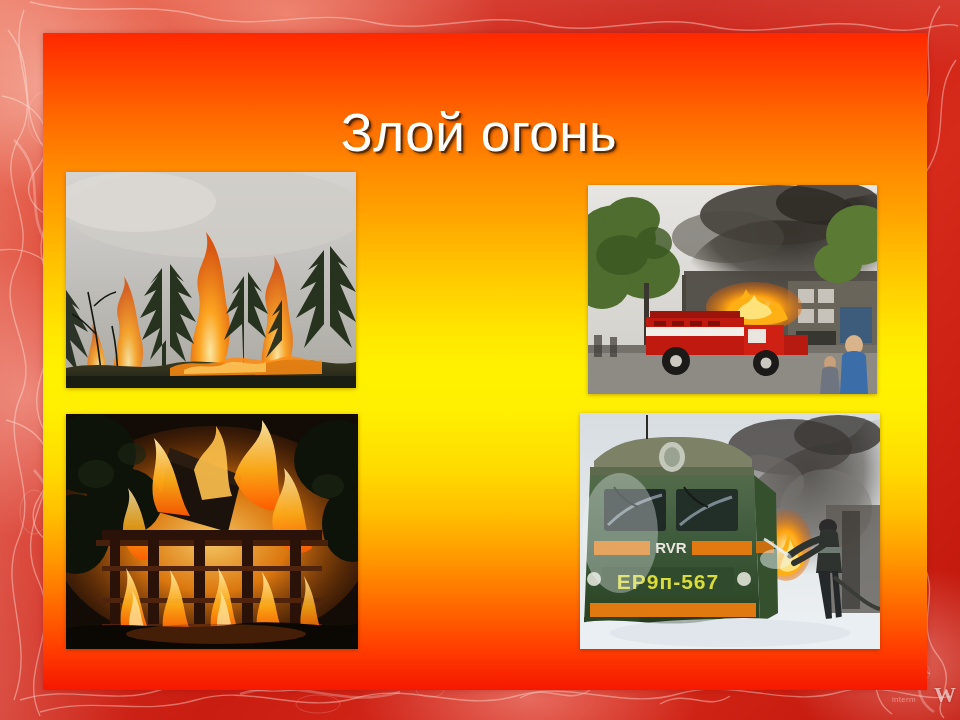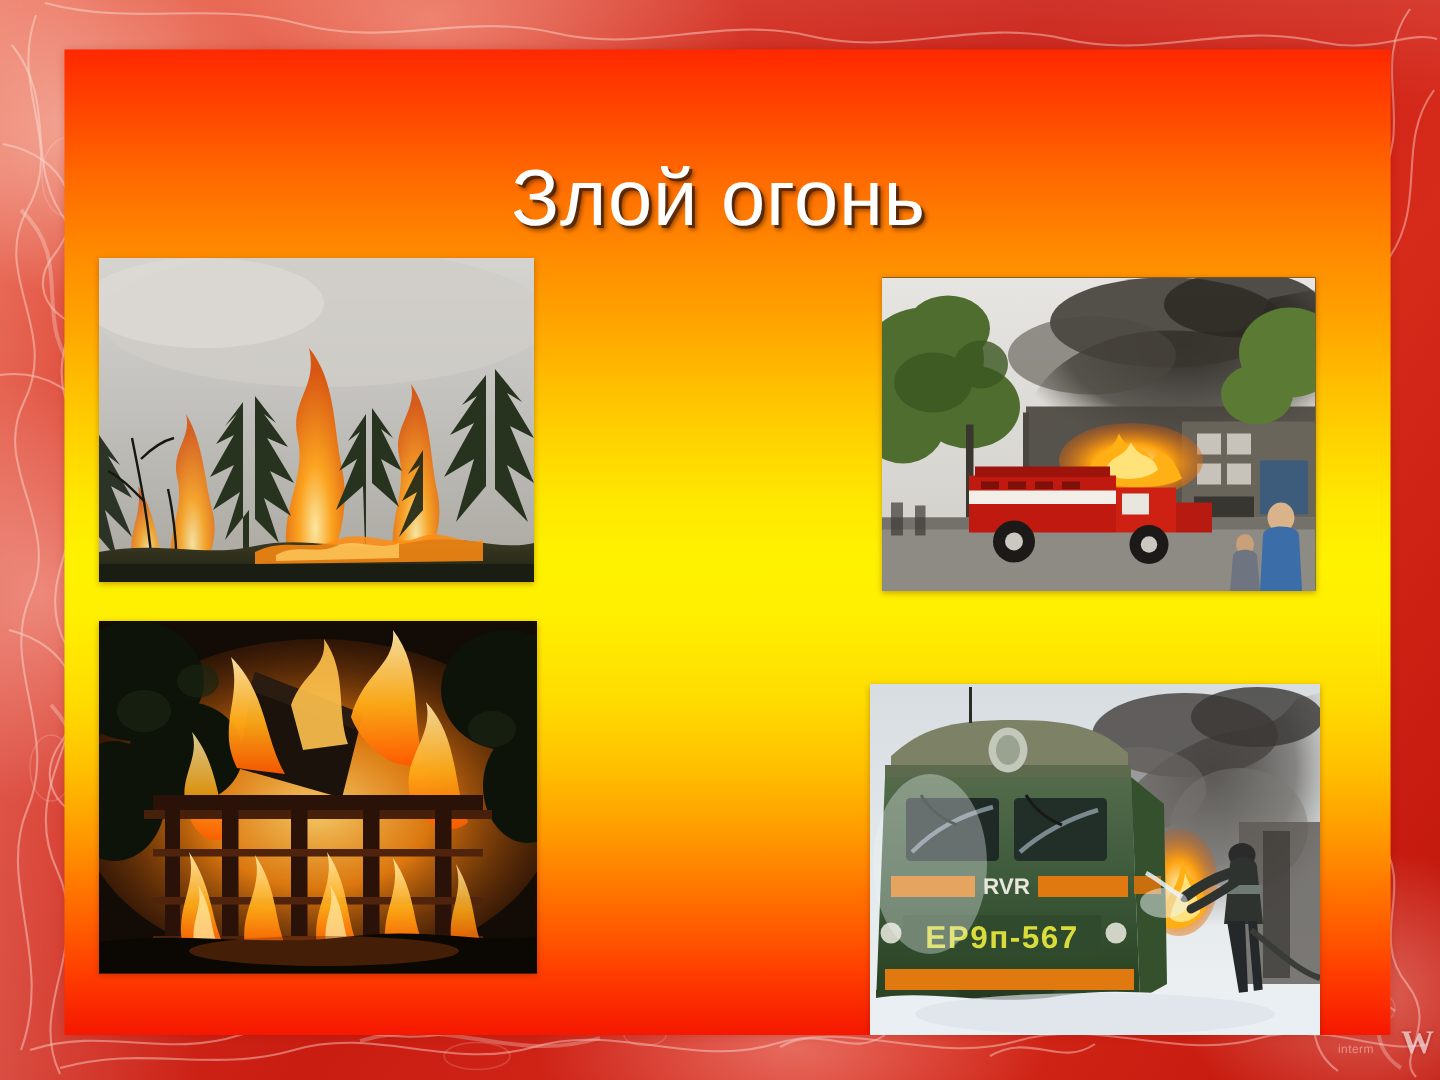--- a/index.html
+++ b/index.html
@@ -102,21 +102,21 @@
     overflow: hidden;
     background: #111;
     box-shadow: 0 1px 4px rgba(90,20,0,.35);
   }
   .photo .scene { position:absolute; inset:0; }
   .photo svg { display:block; width:100%; height:100%; }
 
   #photo-forest-fire   { left: 23px;  top: 139px; width: 290px; height: 216px; }
   #photo-building-fire { left: 545px; top: 152px; width: 289px; height: 209px; }
   #photo-house-fire    { left: 23px;  top: 381px; width: 292px; height: 235px; }
-  #photo-train-fire    { left: 537px; top: 380px; width: 300px; height: 236px; margin-top: 43px; }
+  #photo-train-fire    { left: 537px; top: 380px; width: 300px; height: 236px; }
 
   
   #watermark {
     position: absolute;
     right: 6px;
     bottom: 12px;
     font-size: 22px;
     font-weight: bold;
     color: rgba(255,245,245,.65);
     letter-spacing: -2px;

